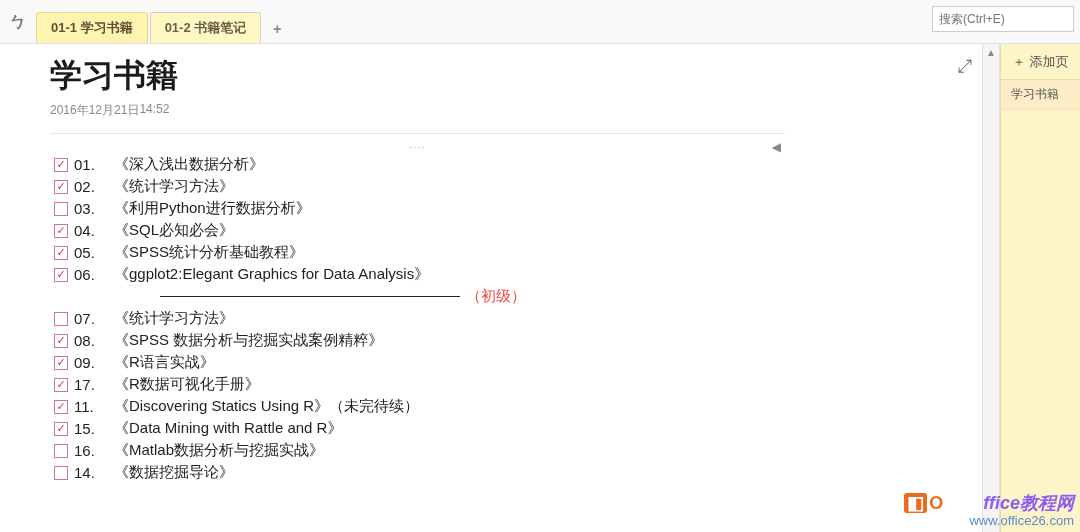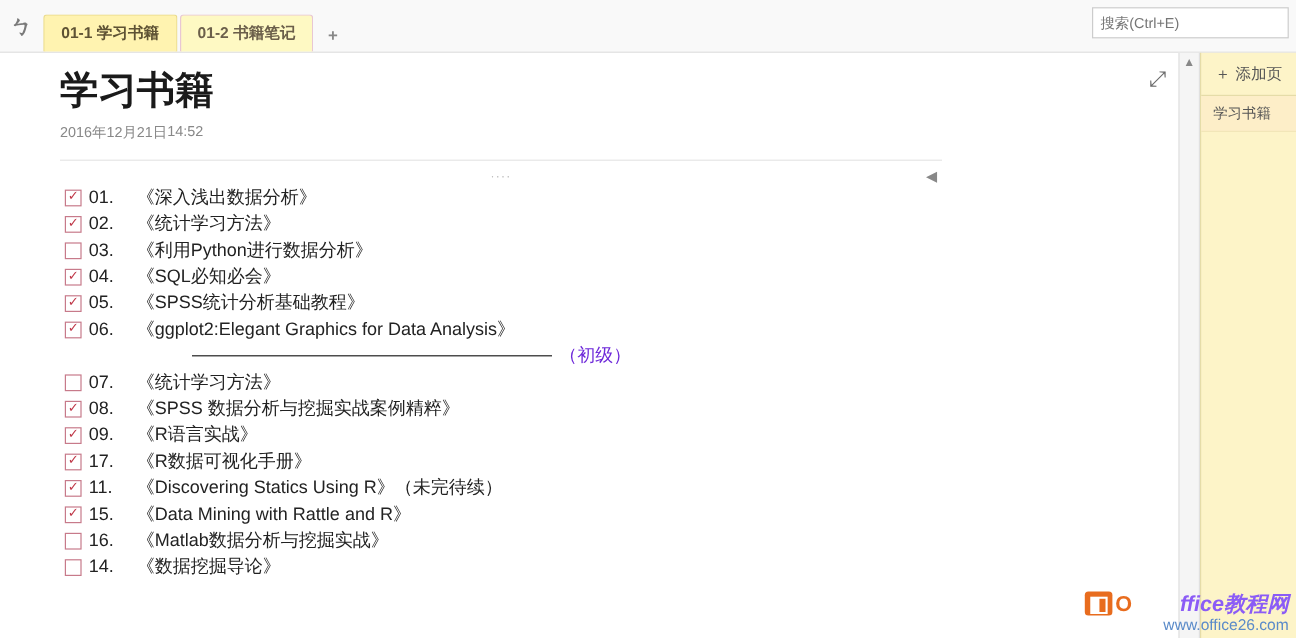--- a/index.html
+++ b/index.html
@@ -54,21 +54,21 @@
     }
     .tab.add {
       background: transparent;
       border: none;
       color: #888;
       padding: 6px 10px;
       font-size: 14px;
     }
     .search-box {
       margin: 6px 6px 0 0;
-      width: 164px;
+      width: 142px;
       height: 26px;
       border: 1px solid #ccc;
       font-size: 12px;
       padding: 2px 6px;
       color: #888;
       background: #fff;
     }
     .main {
       display: flex;
       height: calc(100% - 44px);
@@ -132,21 +132,21 @@
       justify-content: center;
       color: #c03a4a;
       font-size: 11px;
       line-height: 1;
       cursor: pointer;
       flex-shrink: 0;
     }
     .divider-row {
       margin-left: 110px;
       font-size: 15px;
-      color: #6d28d9;
+      color: #ef4444;
       display: flex;
       align-items: center;
     }
     .divider-line {
       border-top: 1.5px solid #222;
       width: 300px;
       margin-right: 6px;
     }
     .sidebar {
       width: 80px;

